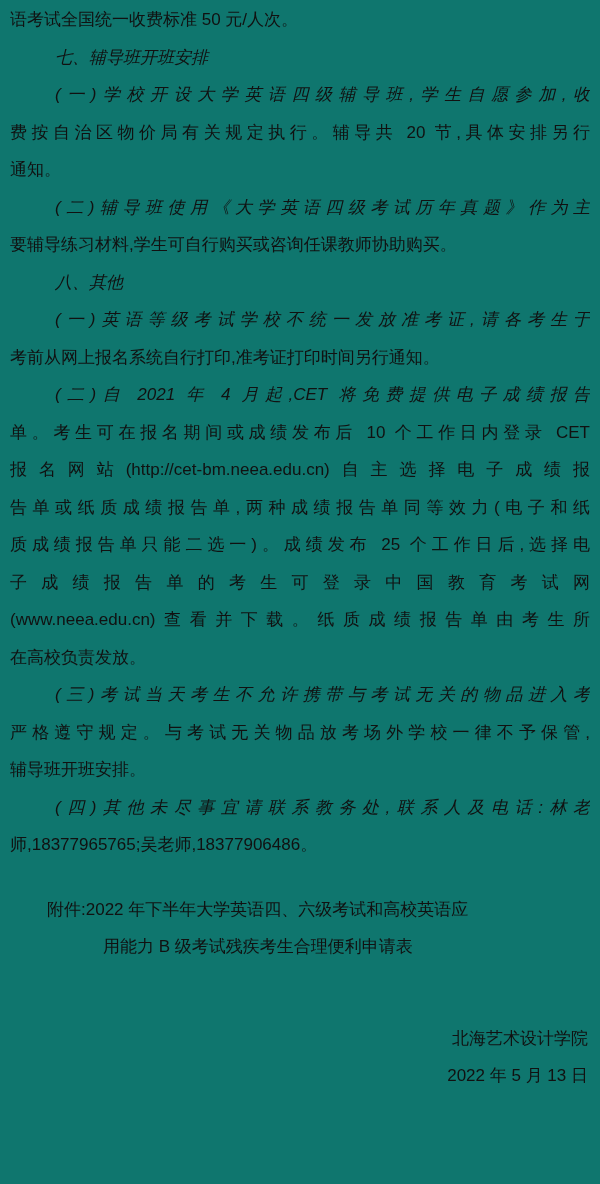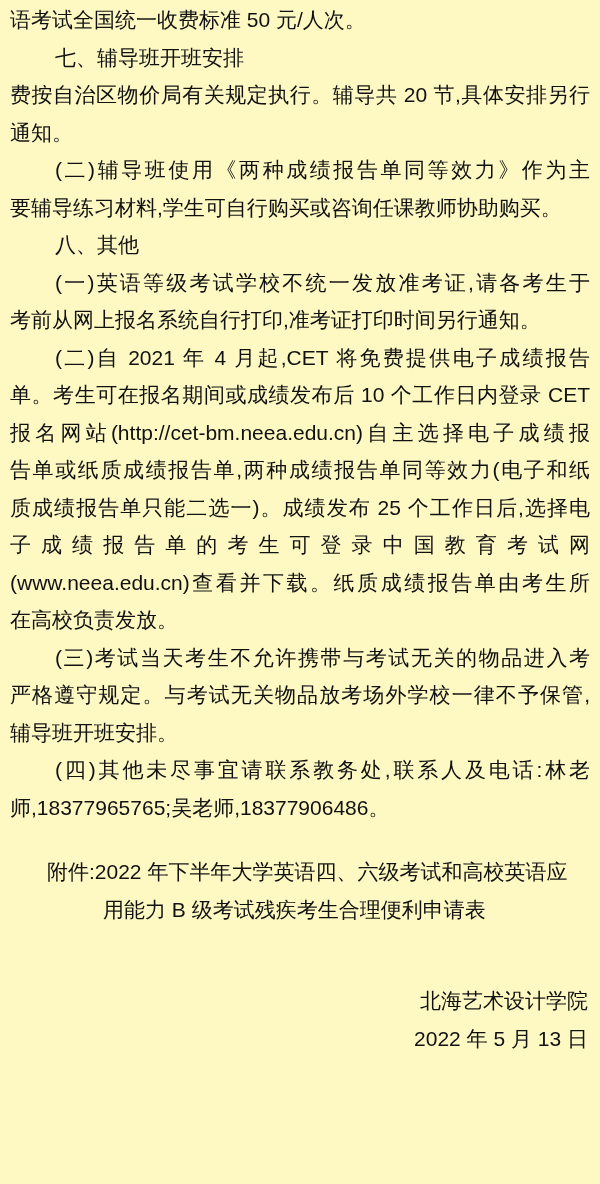--- a/index.html
+++ b/index.html
@@ -5,64 +5,65 @@
   html, body {
     margin: 0;
     padding: 0;
     background: #ffffff;
   }
   .page {
     position: relative;
     width: 600px;
     height: 1184px;
     box-sizing: border-box;
-    background: #fef9c3;
+    background: #0f766e;
     color: #111111;
     font-family: "Liberation Sans", sans-serif;
-    font-size: 21px;
+    font-size: 17px;
     padding: 1px 10px 4px 10px;
     overflow: hidden;
   }
   .ln {
     height: 37.5px;
     line-height: 37.5px;
     overflow: hidden;
     text-align: left;
   }
   
   .j {
     text-align: justify;
     text-align-last: justify;
   }
   
-  .ind { text-indent: 45px; }
+  .ind { text-indent: 45px; font-style: italic; }
   
   .ind-a { text-indent: 37px; }
   .ind-b { text-indent: 93px; }
   
   .right {
     text-align: right;
     padding-right: 2px;
   }
   .sp-sm { height: 27px; }
   .sp-lg { height: 54px; }
 </style>
 </head>
 <body>
 
 <main class="page">
 
   <div class="ln">语考试全国统一收费标准 50 元/人次。</div>
 
   <div class="ln ind">七、辅导班开班安排</div>
 
+  <div class="ln ind j">(一)学校开设大学英语四级辅导班,学生自愿参加,收</div>
   <div class="ln j">费按自治区物价局有关规定执行。辅导共 20 节,具体安排另行</div>
   <div class="ln">通知。</div>
 
-  <div class="ln ind j">(二)辅导班使用《两种成绩报告单同等效力》作为主</div>
+  <div class="ln ind j">(二)辅导班使用《大学英语四级考试历年真题》作为主</div>
   <div class="ln">要辅导练习材料,学生可自行购买或咨询任课教师协助购买。</div>
 
   <div class="ln ind">八、其他</div>
 
   <div class="ln ind j">(一)英语等级考试学校不统一发放准考证,请各考生于</div>
   <div class="ln">考前从网上报名系统自行打印,准考证打印时间另行通知。</div>
 
   <div class="ln ind j">(二)自 2021 年 4 月起,CET 将免费提供电子成绩报告</div>
   <div class="ln j">单。考生可在报名期间或成绩发布后 10 个工作日内登录 CET</div>
   <div class="ln j">报名网站(http://cet-bm.neea.edu.cn)自主选择电子成绩报</div>

